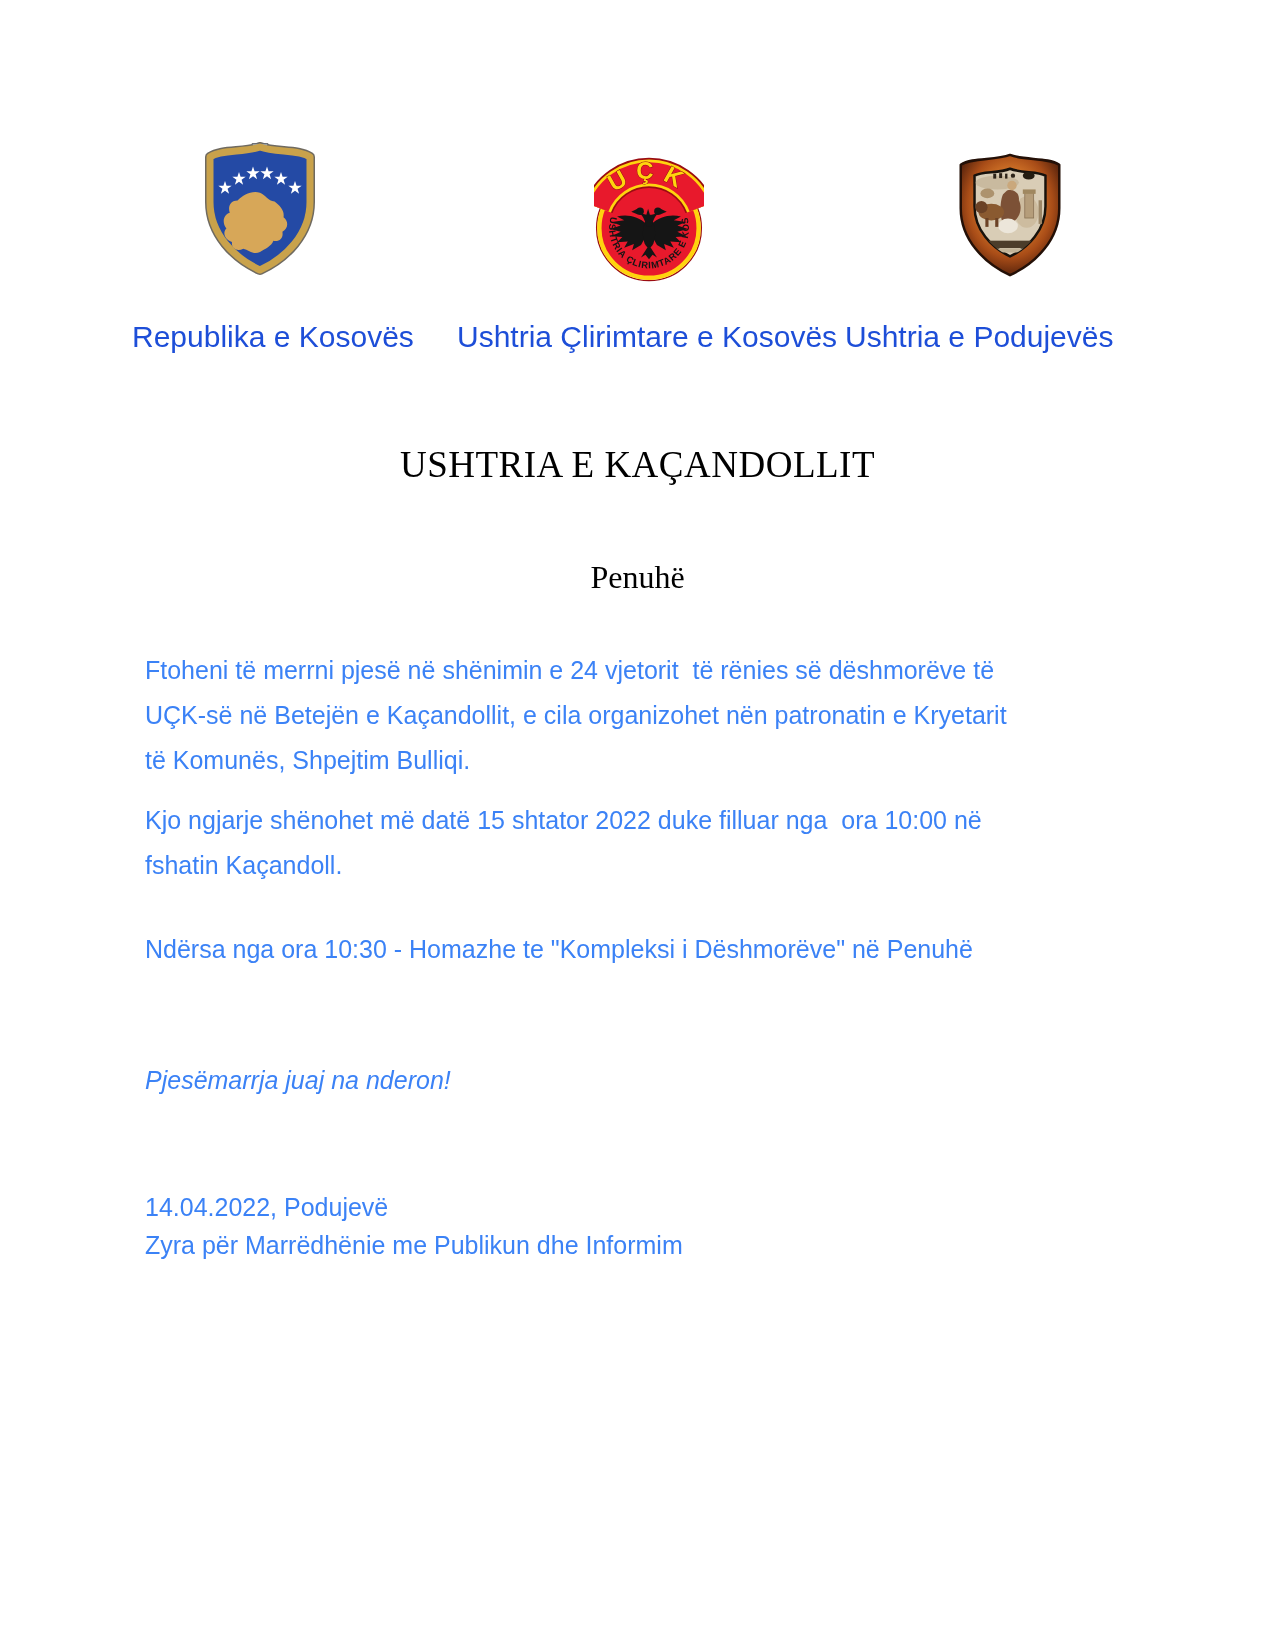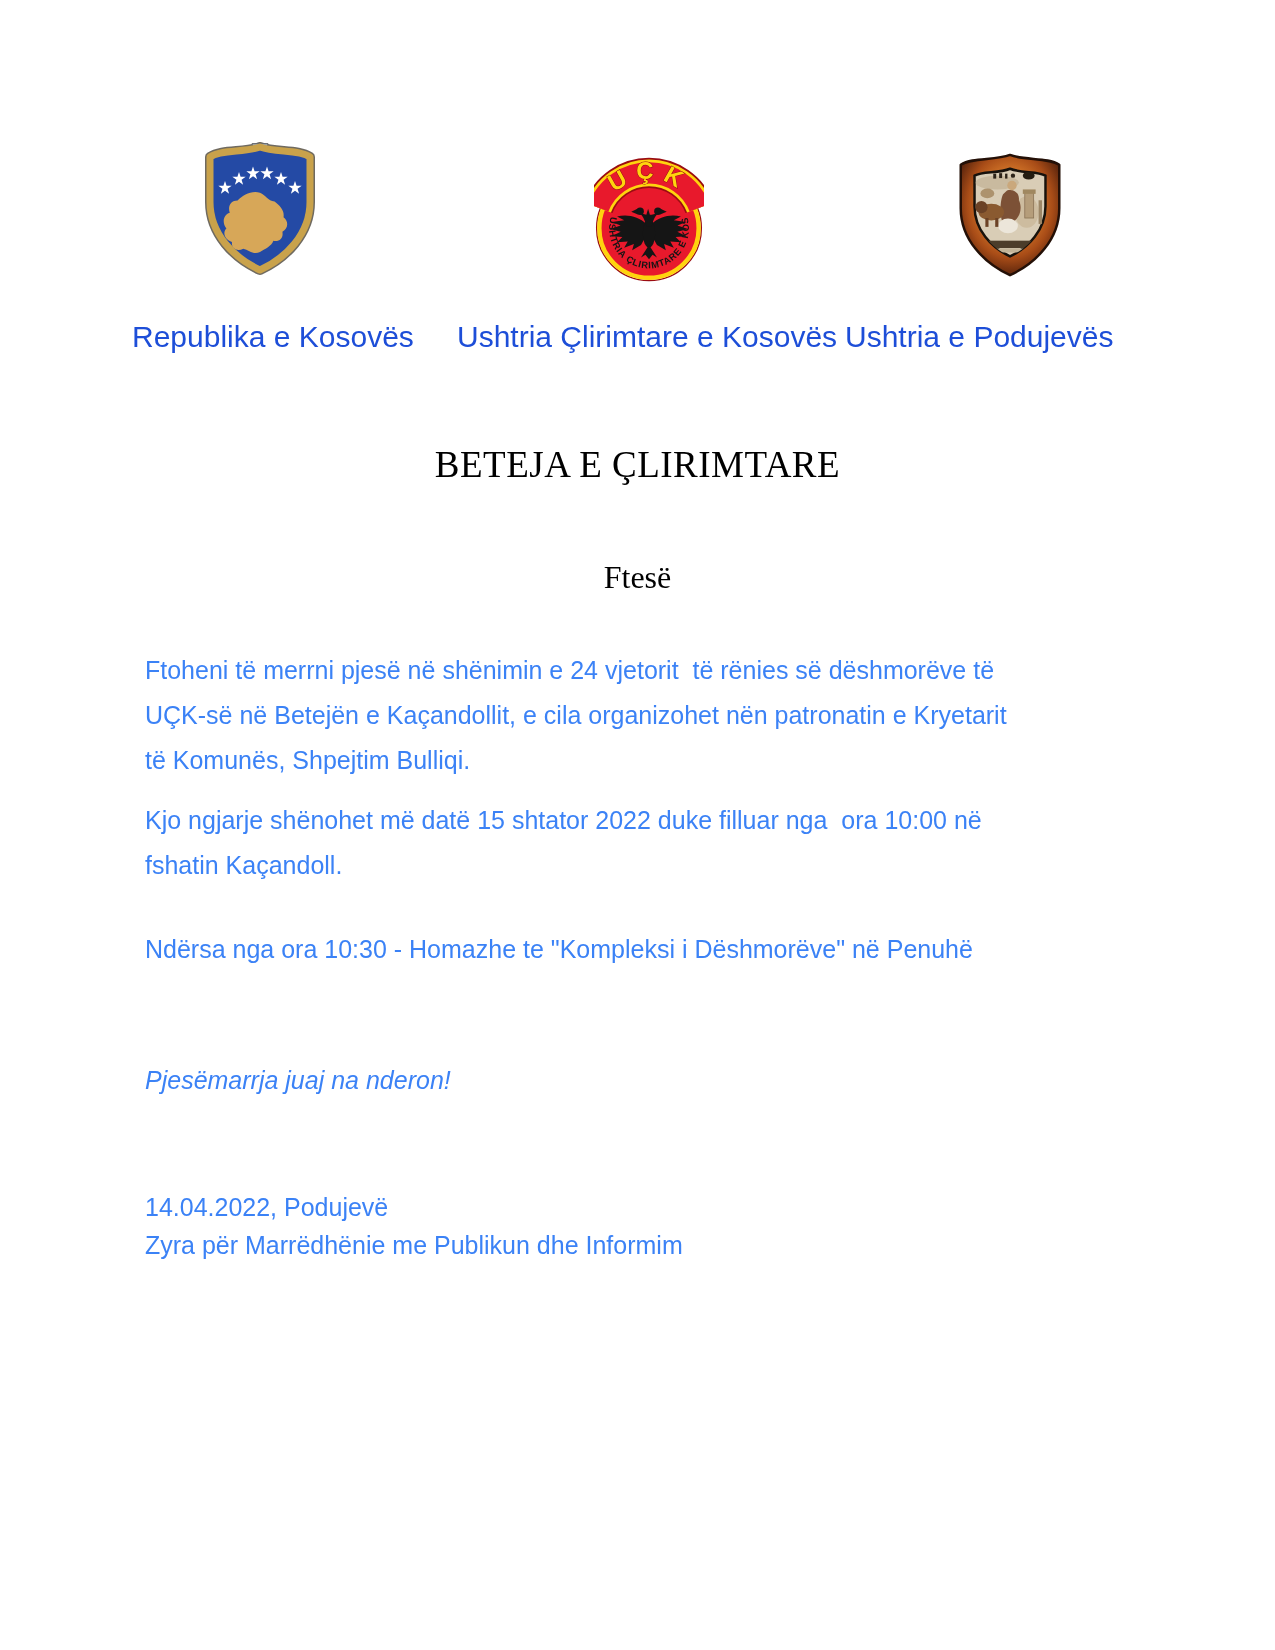--- a/index.html
+++ b/index.html
@@ -146,22 +146,22 @@
         <rect x="28" y="91" width="70" height="7.5" fill="#4c3d2a"></rect>
         <rect x="33" y="99" width="60" height="4" fill="#c2b498"></rect>
       </g>
     </svg>
   </div>
 
   <div class="logo-label label-kosovo">Republika e Kosovës</div>
   <div class="logo-label label-uck">Ushtria Çlirimtare e Kosovës</div>
   <div class="logo-label label-podujeva">Ushtria e Podujevës</div>
 
-  <h1 class="doc-title">BETEJA E ÇLIRIMTARE</h1>
-  <div class="doc-subtitle">Ftesë</div>
+  <h1 class="doc-title">USHTRIA E KAÇANDOLLIT</h1>
+  <div class="doc-subtitle">Penuhë</div>
 
   <p class="body-text p1">Ftoheni të merrni pjesë në shënimin e 24 vjetorit  të rënies së dëshmorëve të
 UÇK-së në Betejën e Kaçandollit, e cila organizohet nën patronatin e Kryetarit
 të Komunës, Shpejtim Bulliqi.</p>
   <p class="body-text p2">Kjo ngjarje shënohet më datë 15 shtator 2022 duke filluar nga  ora 10:00 në
 fshatin Kaçandoll.</p>
   <p class="body-text p3">Ndërsa nga ora 10:30 - Homazhe te "Kompleksi i Dëshmorëve" në Penuhë</p>
   <p class="body-text closing">Pjesëmarrja juaj na nderon!</p>
   <p class="body-text footer">14.04.2022, Podujevë
 Zyra për Marrëdhënie me Publikun dhe Informim</p>

